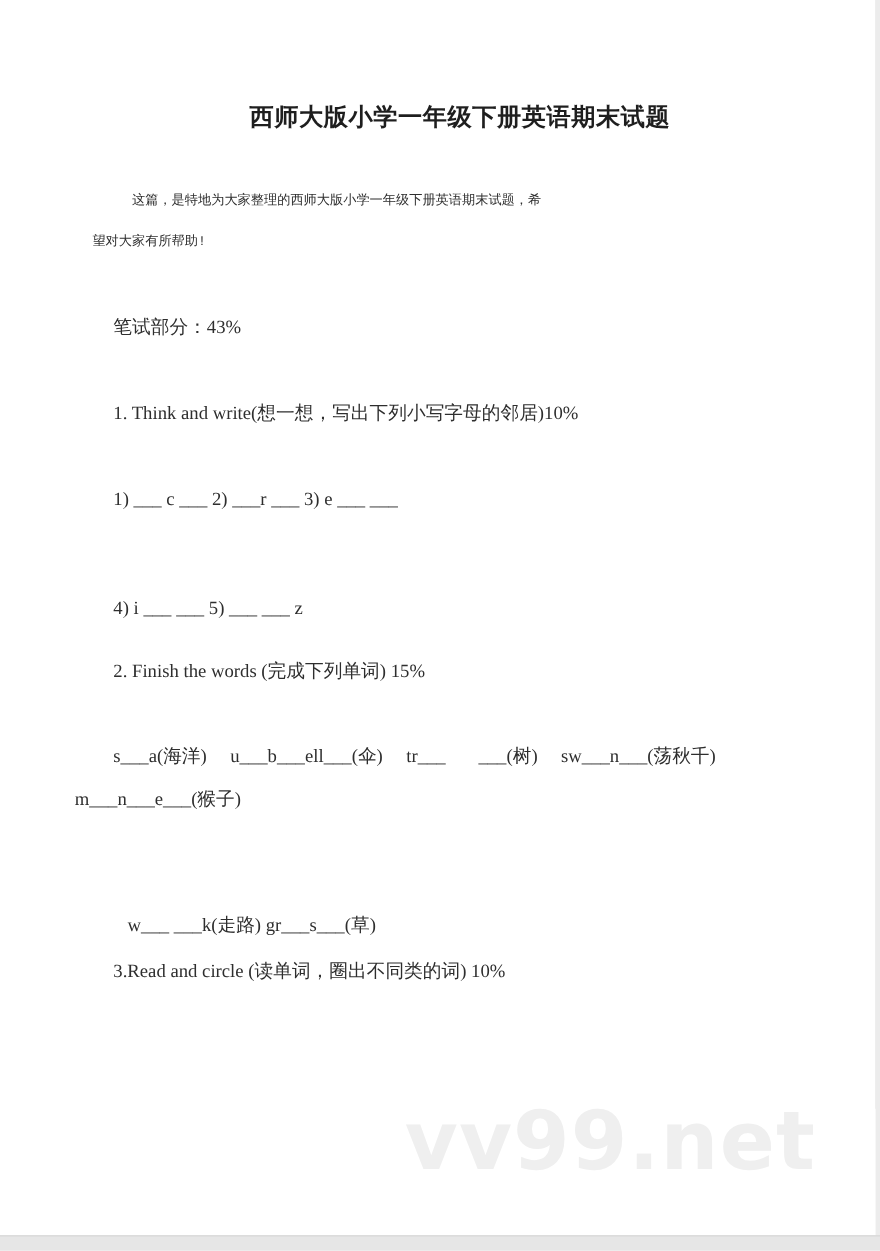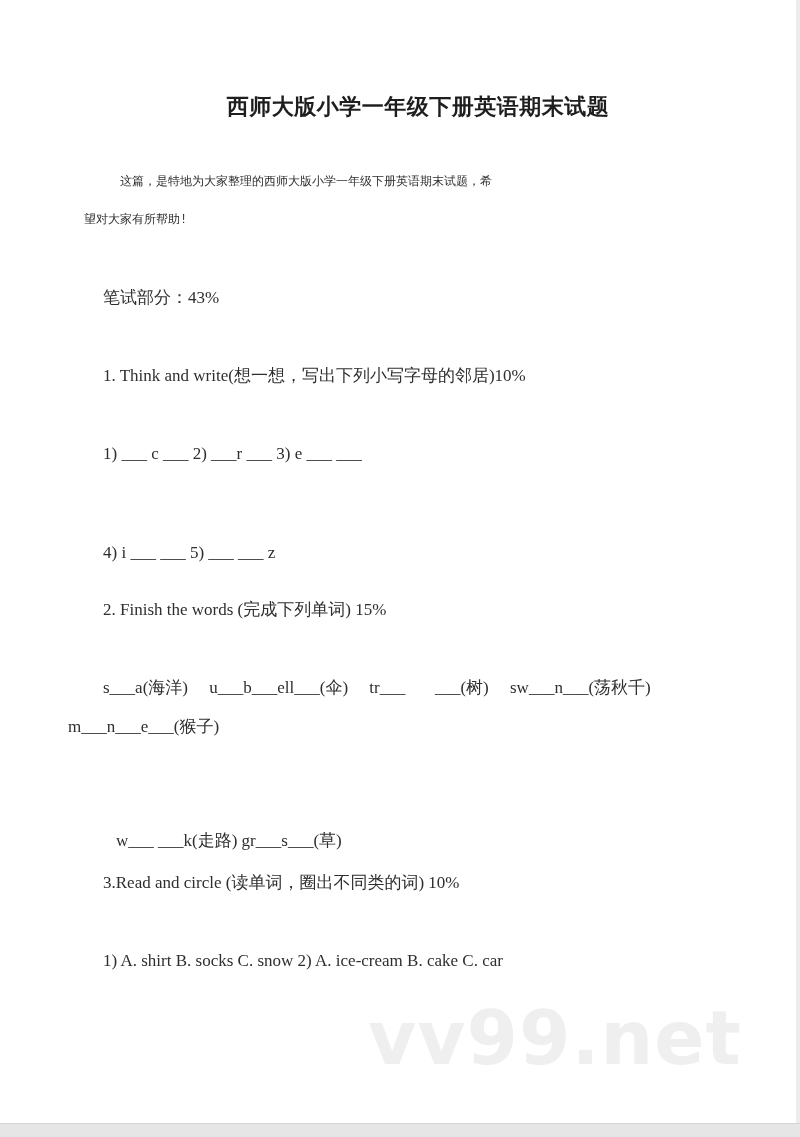--- a/index.html
+++ b/index.html
@@ -67,18 +67,17 @@
   <div class="line" style="left:103px; top:365px;">1. Think and write(想一想，写出下列小写字母的邻居)10%</div>
   <div class="line" style="left:103px; top:443px;">1) ___ c ___ 2) ___r ___ 3) e ___ ___</div>
   <div class="line" style="left:103px; top:521px;margin-top:21px;">4) i ___ ___ 5) ___ ___ z</div>
 
   <div class="line" style="left:103px; top:599px;">2. Finish the words (完成下列单词) 15%</div>
   <div class="line" style="left:103px; top:677px;">s___a(海洋)     u___b___ell___(伞)     tr___       ___(树)     sw___n___(荡秋千)</div>
   <div class="line" style="left:68px; top:716px;">m___n___e___(猴子)</div>
   <div class="line" style="left:116px; top:794px;margin-top:36px;">w___ ___k(走路) gr___s___(草)</div>
 
   <div class="line" style="left:103px; top:872px;">3.Read and circle (读单词，圈出不同类的词) 10%</div>
-  <div class="line" style="left:103px; top:950px;">1) A. shirt B. socks C. snow 2) A. ice-cream B. cake C. car</div>
 
   <div class="watermark">vv99.net</div>
 </div>
 <div class="right-edge"></div>
 <div class="bottom-band"></div>
 
 </body></html>

